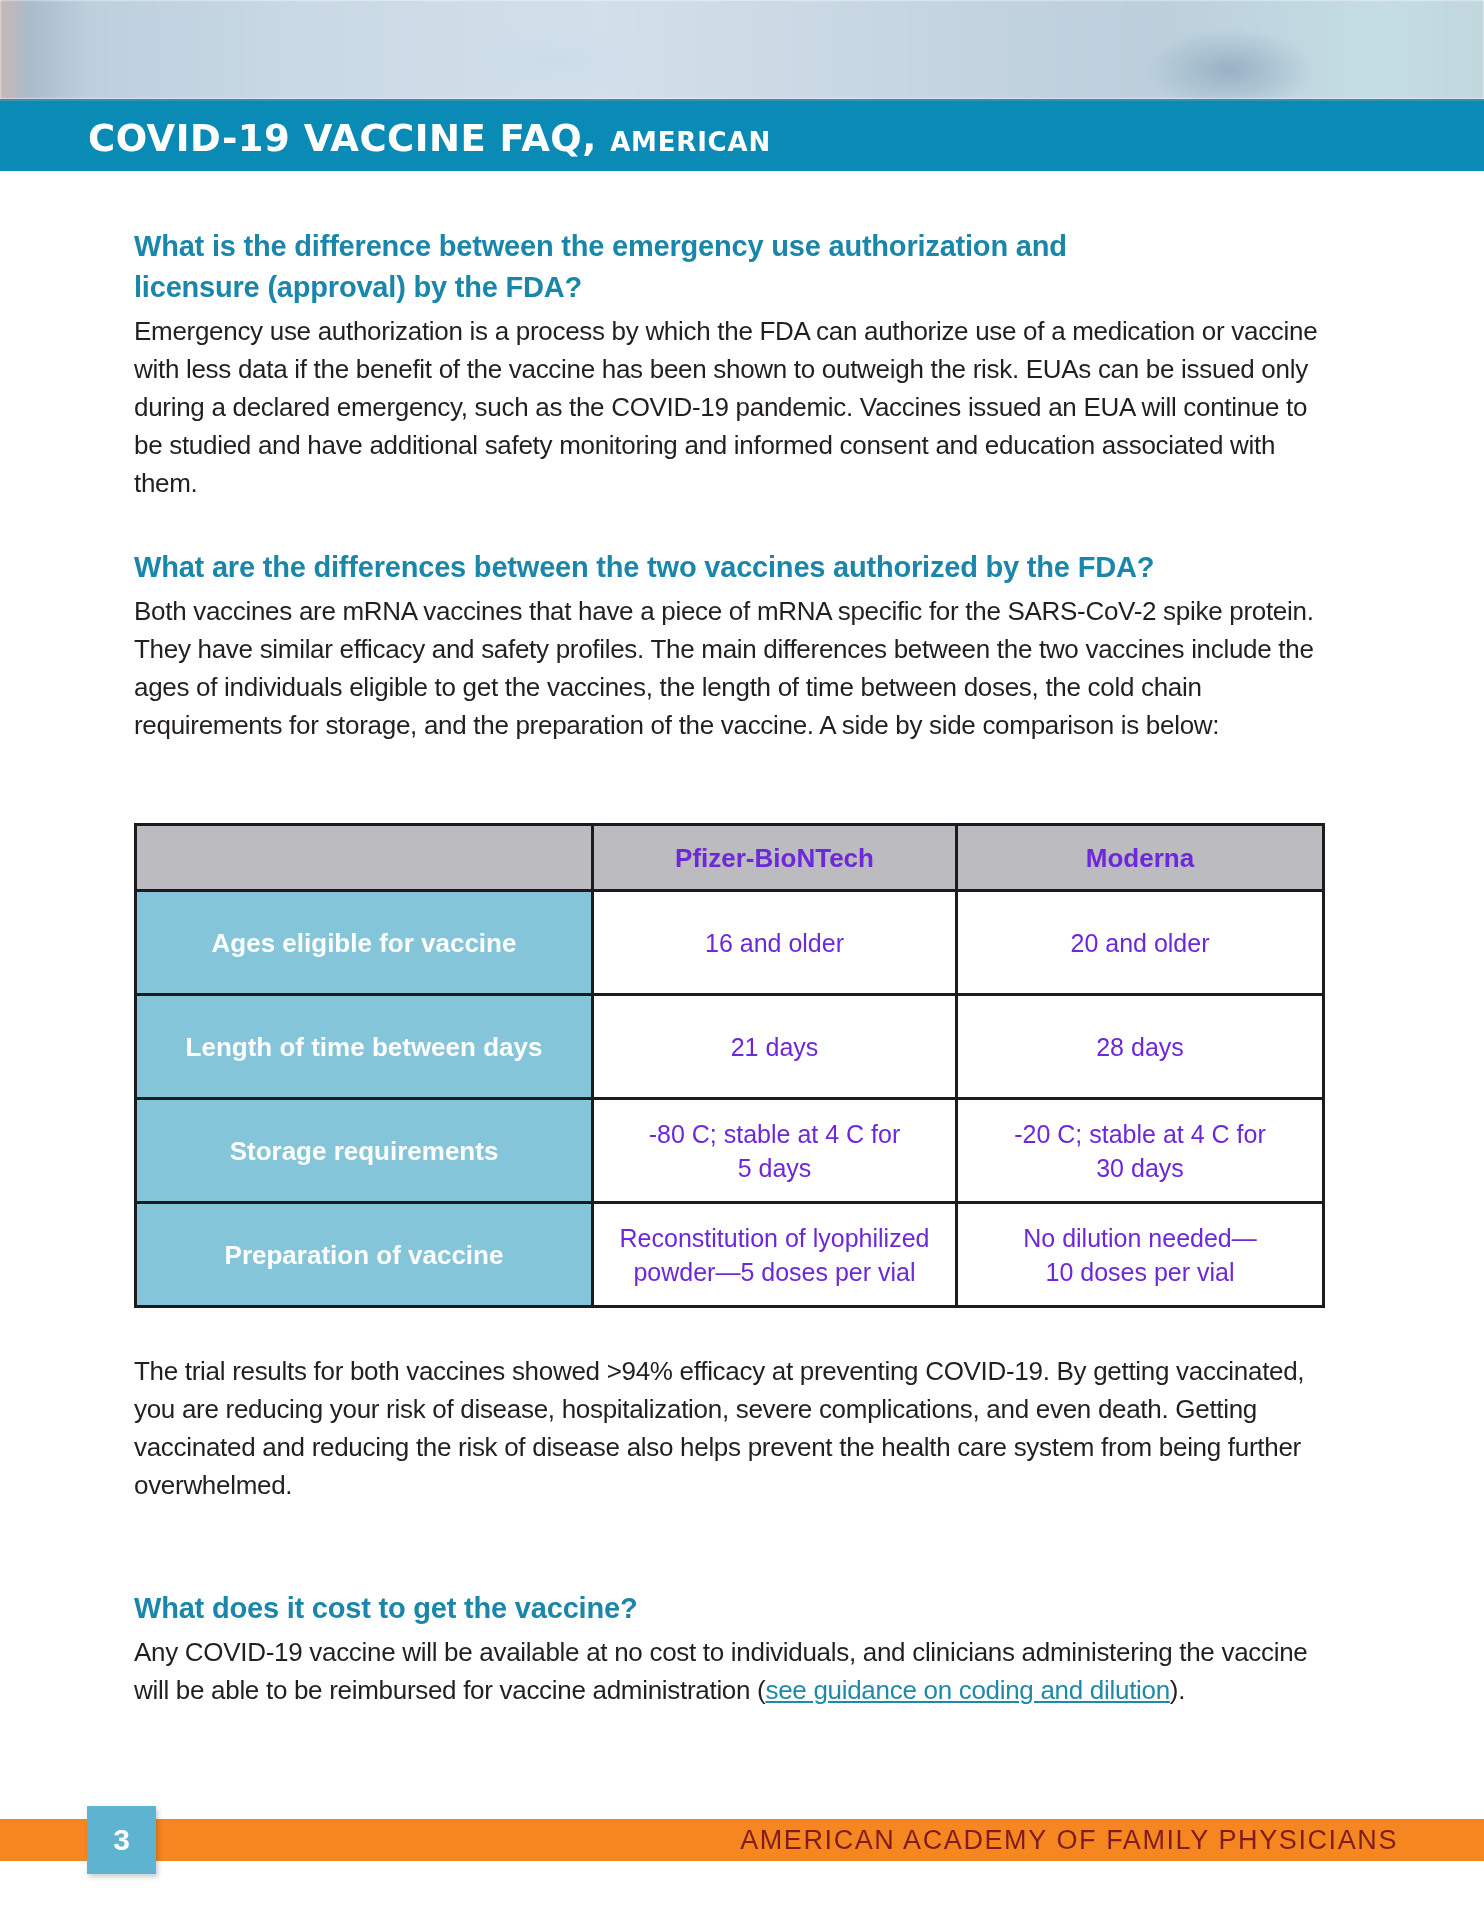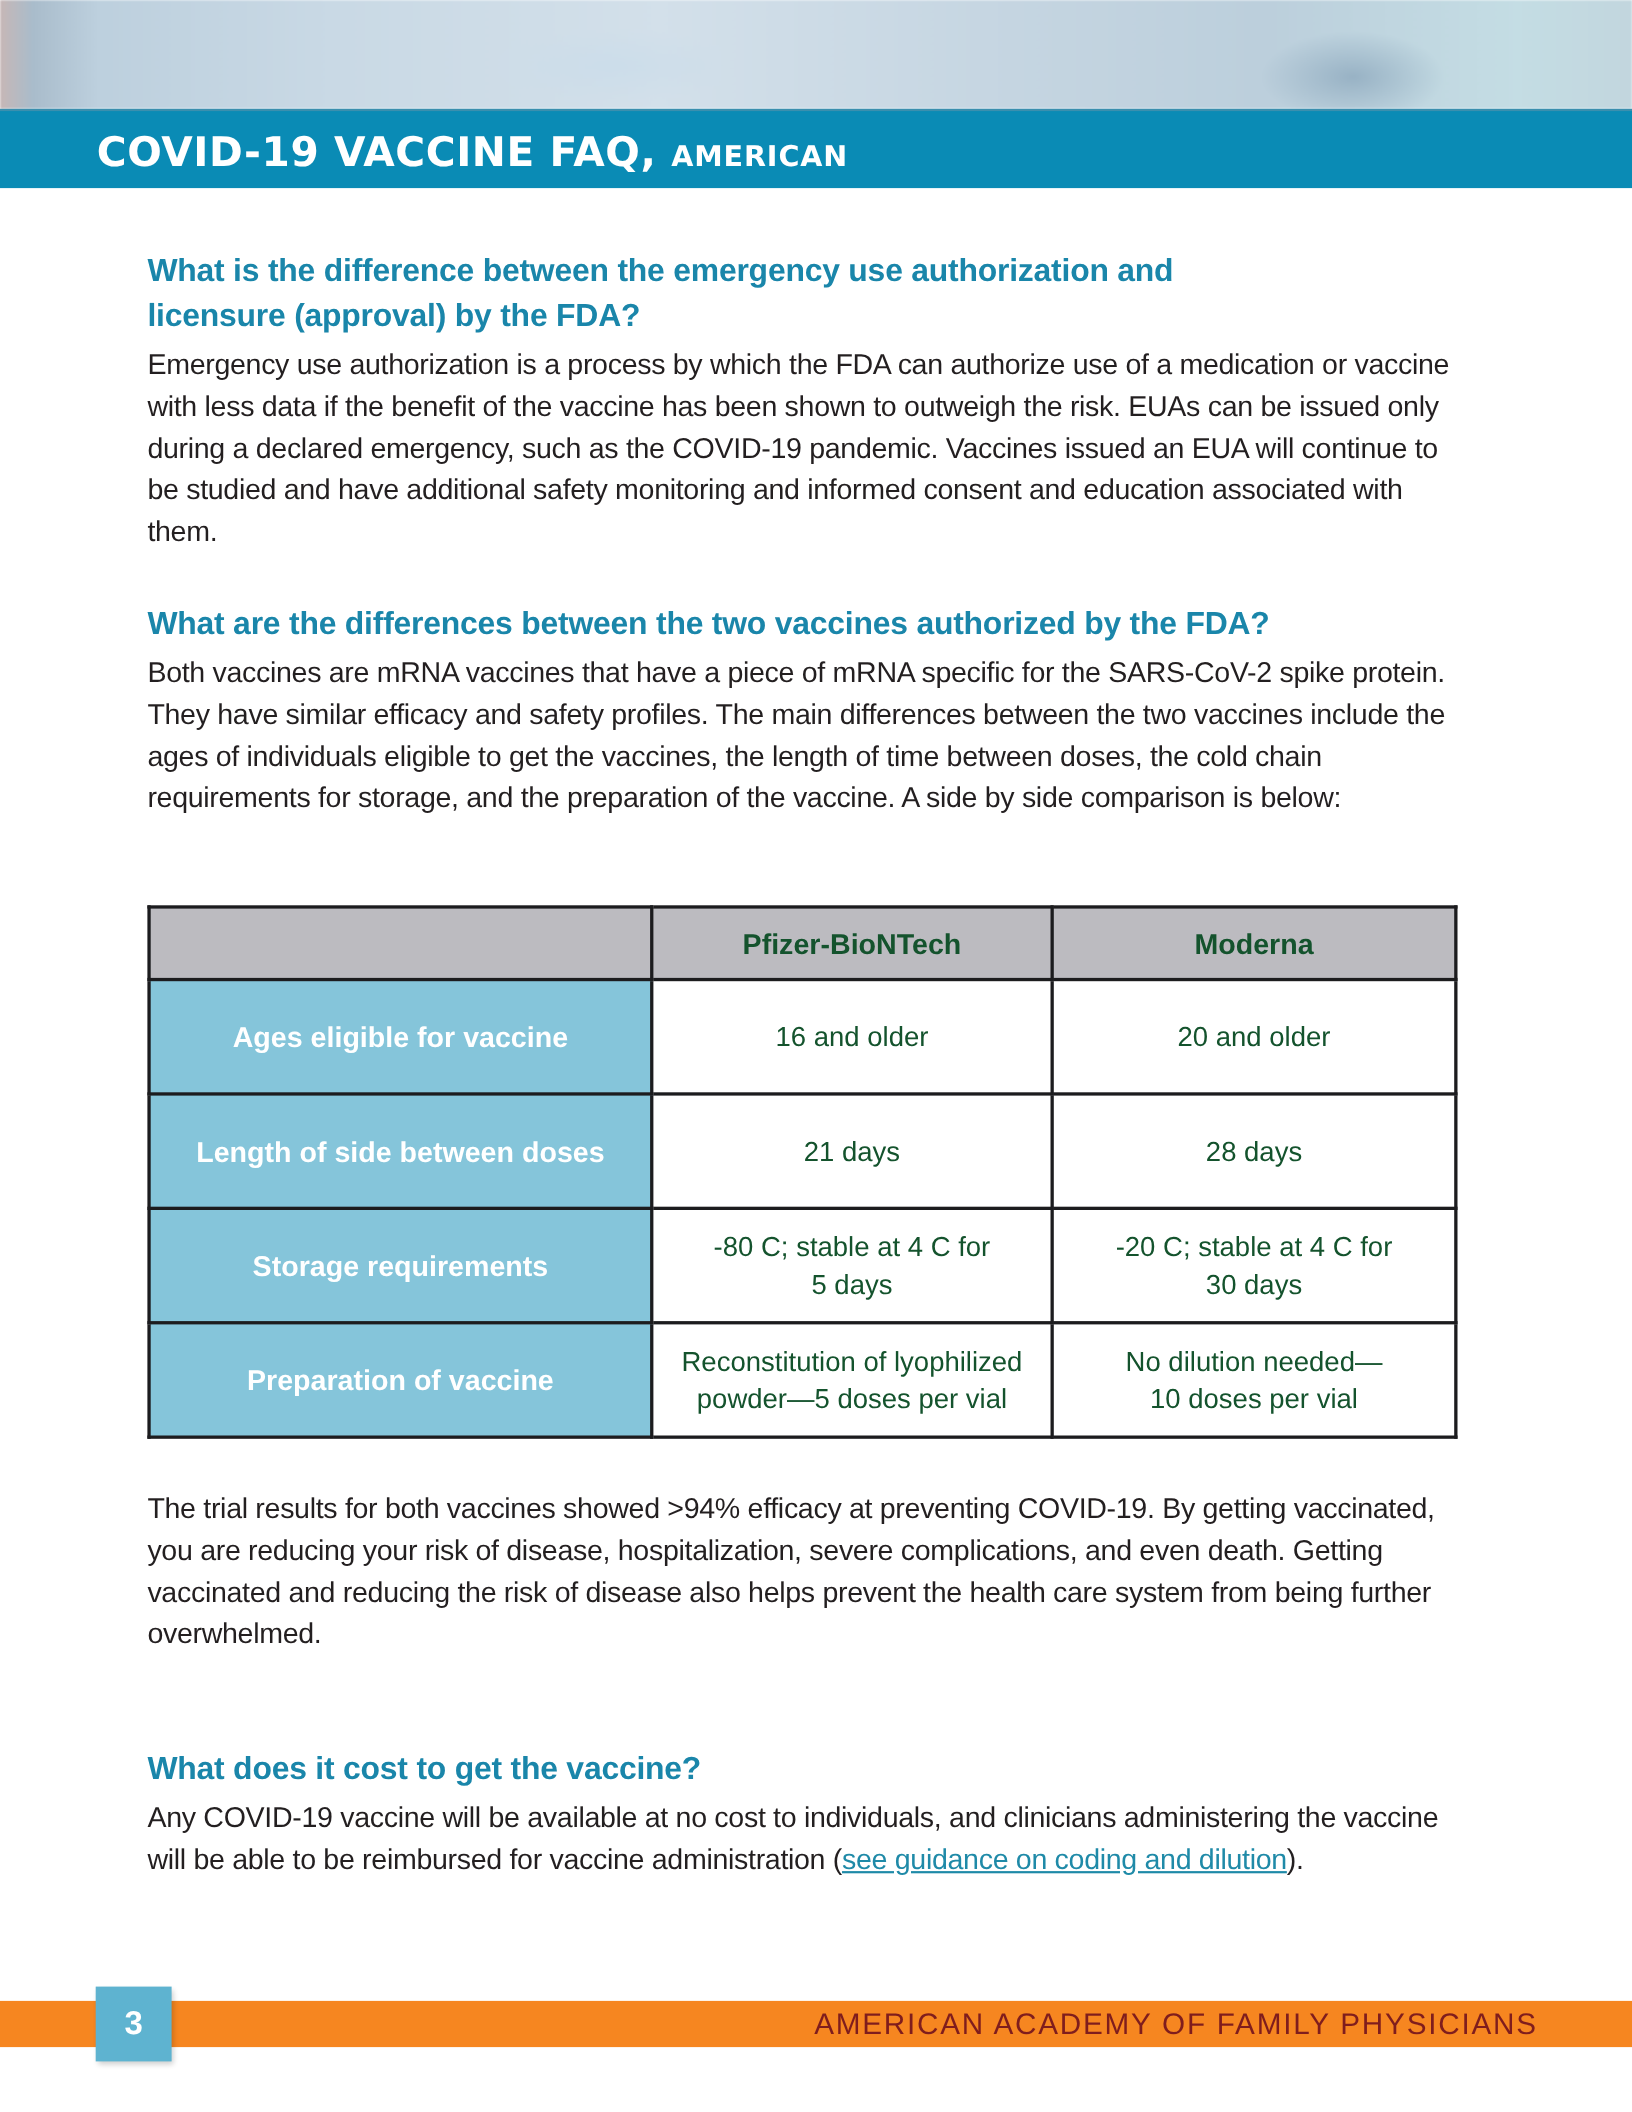--- a/index.html
+++ b/index.html
@@ -39,21 +39,21 @@
   }
   .q-body a { color: #1f8aa8; text-decoration: underline; }
 
   table.compare {
     position: absolute; left: 134px; top: 823px; width: 1188px;
     border-collapse: collapse; table-layout: fixed;
     font-family: "Liberation Sans", sans-serif;
   }
   table.compare th, table.compare td {
     border: 3px solid #1c1c1e; padding: 0 8px; text-align: center;
-    font-size: 25px; line-height: 34px; color: #14532d;
+    font-size: 25px; line-height: 34px; color: #6d28d9;
   }
   table.compare thead th {
     background: #bcbbc0; height: 63px; font-weight: bold; font-size: 26px;
   }
   table.compare thead th.corner { background: #bcbbc0; }
   table.compare tbody td { height: 101px; background: #ffffff; }
   table.compare tbody td.label {
     background: #85c5da; color: #ffffff; font-weight: bold; text-align: center; font-size: 26px;
   }
   table.compare col.c1 { width: 457px; }
@@ -112,21 +112,21 @@
       <th>Moderna</th>
     </tr>
   </thead>
   <tbody>
     <tr>
       <td class="label">Ages eligible for vaccine</td>
       <td>16 and older</td>
       <td>20 and older</td>
     </tr>
     <tr>
-      <td class="label">Length of side between doses</td>
+      <td class="label">Length of time between days</td>
       <td>21 days</td>
       <td>28 days</td>
     </tr>
     <tr>
       <td class="label">Storage requirements</td>
       <td>
         <span>-80 C; stable at 4 C for</span><br>
         <span>5 days</span>
       </td>
       <td>

